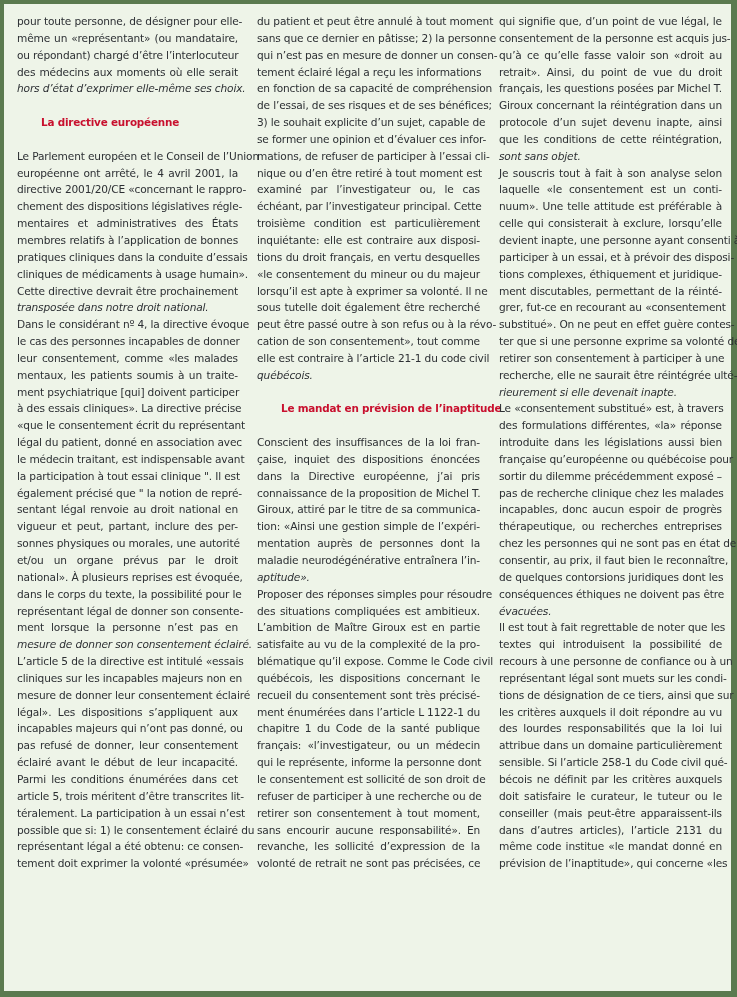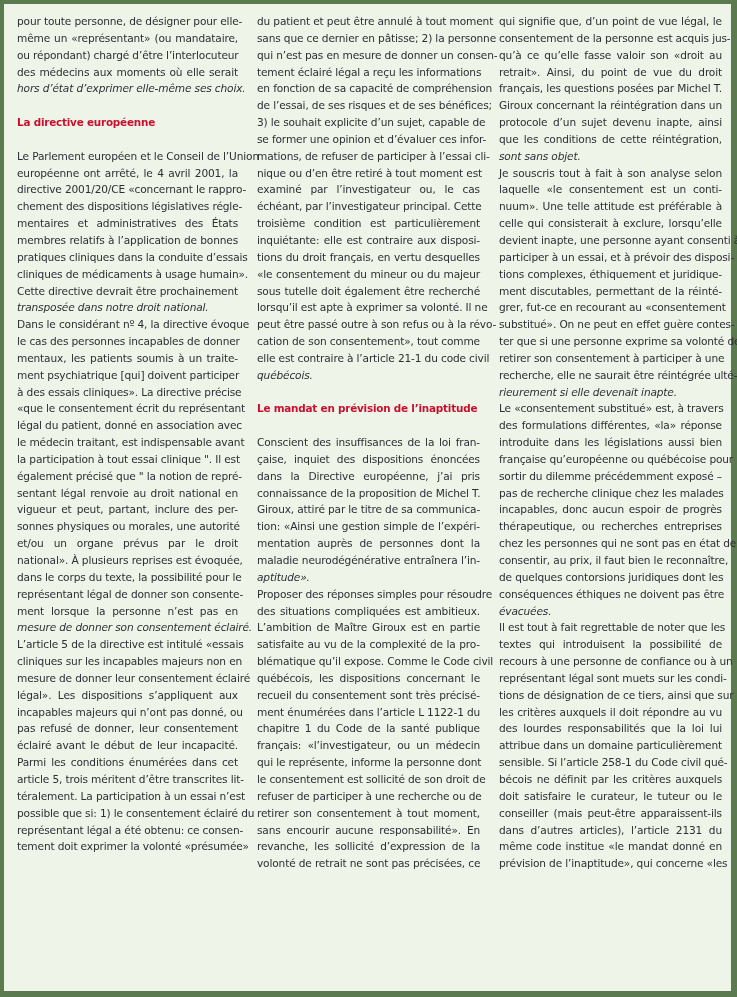--- a/index.html
+++ b/index.html
@@ -5,21 +5,21 @@
   html,body{margin:0;padding:0;}
   body{width:737px;height:997px;background:#5b7a4f;overflow:hidden;position:relative;}
   .page{position:absolute;left:4px;top:4px;width:727px;height:987px;background:#eef4e8;}
   .col{position:absolute;top:9px;width:221px;font-family:"DejaVu Sans",sans-serif;font-size:10.6px;color:#2c2f33;letter-spacing:-0.15px;}
   .c1{left:13px;}
   .c2{left:253px;width:223px;}
   .c3{left:495px;width:223px;}
   .ln{display:block;height:16.85px;line-height:16.85px;white-space:nowrap;text-align:justify;text-align-last:justify;overflow:visible;}
   .ln.last{text-align-last:left;font-style:italic;}
   .ln.blank{height:16.85px;}
-  .hd{display:block;height:16.85px;line-height:16.85px;color:#c8102e;font-weight:bold;font-size:10.4px;white-space:nowrap;letter-spacing:-0.2px;}
+  .hd{display:block;height:16.85px;line-height:16.85px;color:#c8102e;font-weight:bold;font-size:10.4px;white-space:nowrap;letter-spacing:-0.2px;margin-left:24px;}
   .it{}
 </style>
 </head>
 <body>
 
 <div class="page">
   <div class="col c1">
       <div>
         <span class="ln">pour toute personne, de désigner pour elle-</span>
         <span class="ln">même un «représentant» (ou mandataire,</span>
@@ -38,20 +38,21 @@
         <span class="ln">mentaires et administratives des États</span>
         <span class="ln">membres relatifs à l’application de bonnes</span>
         <span class="ln">pratiques cliniques dans la conduite d’essais</span>
         <span class="ln">cliniques de médicaments à usage humain».</span>
         <span class="ln">Cette directive devrait être prochainement</span>
         <span class="ln last">transposée dans notre droit national.</span>
       </div>
       <div>
         <span class="ln">Dans le considérant nº 4, la directive évoque</span>
         <span class="ln">le cas des personnes incapables de donner</span>
+        <span class="ln">leur consentement, comme «les malades</span>
         <span class="ln">mentaux, les patients soumis à un traite-</span>
         <span class="ln">ment psychiatrique [qui] doivent participer</span>
         <span class="ln">à des essais cliniques». La directive précise</span>
         <span class="ln">«que le consentement écrit du représentant</span>
         <span class="ln">légal du patient, donné en association avec</span>
         <span class="ln">le médecin traitant, est indispensable avant</span>
         <span class="ln">la participation à tout essai clinique ". Il est</span>
         <span class="ln">également précisé que " la notion de repré-</span>
         <span class="ln">sentant légal renvoie au droit national en</span>
         <span class="ln">vigueur et peut, partant, inclure des per-</span>
@@ -90,22 +91,22 @@
         <span class="ln">3) le souhait explicite d’un sujet, capable de</span>
         <span class="ln">se former une opinion et d’évaluer ces infor-</span>
         <span class="ln">mations, de refuser de participer à l’essai cli-</span>
         <span class="ln">nique ou d’en être retiré à tout moment est</span>
         <span class="ln">examiné par l’investigateur ou, le cas</span>
         <span class="ln">échéant, par l’investigateur principal. Cette</span>
         <span class="ln">troisième condition est particulièrement</span>
         <span class="ln">inquiétante: elle est contraire aux disposi-</span>
         <span class="ln">tions du droit français, en vertu desquelles</span>
         <span class="ln">«le consentement du mineur ou du majeur</span>
+        <span class="ln">lorsqu’il est apte à exprimer sa volonté. Il ne</span>
         <span class="ln">sous tutelle doit également être recherché</span>
-        <span class="ln">lorsqu’il est apte à exprimer sa volonté. Il ne</span>
         <span class="ln">peut être passé outre à son refus ou à la révo-</span>
         <span class="ln">cation de son consentement», tout comme</span>
         <span class="ln">elle est contraire à l’article 21-1 du code civil</span>
         <span class="ln last">québécois.</span>
       </div>
       <span class="ln blank"></span>
       <span class="hd">Le mandat en prévision de l’inaptitude</span>
       <span class="ln blank"></span>
       <div>
         <span class="ln">Conscient des insuffisances de la loi fran-</span>

